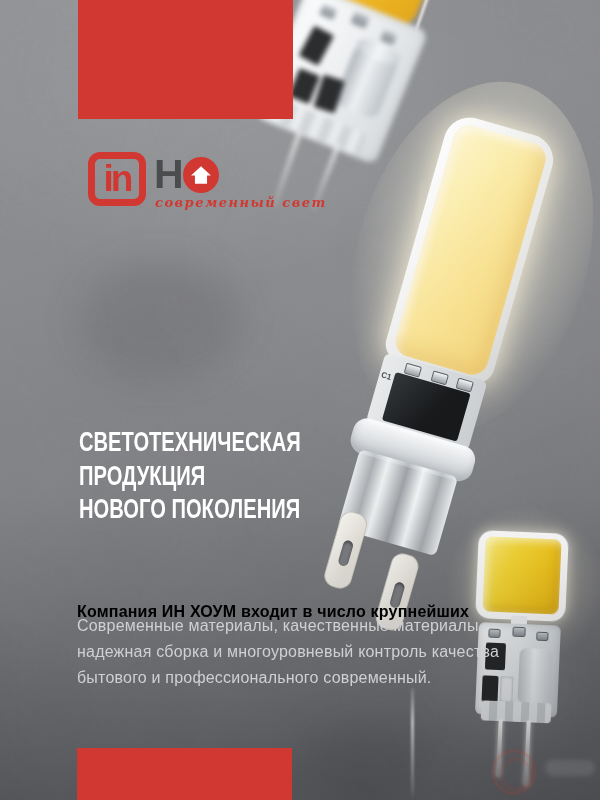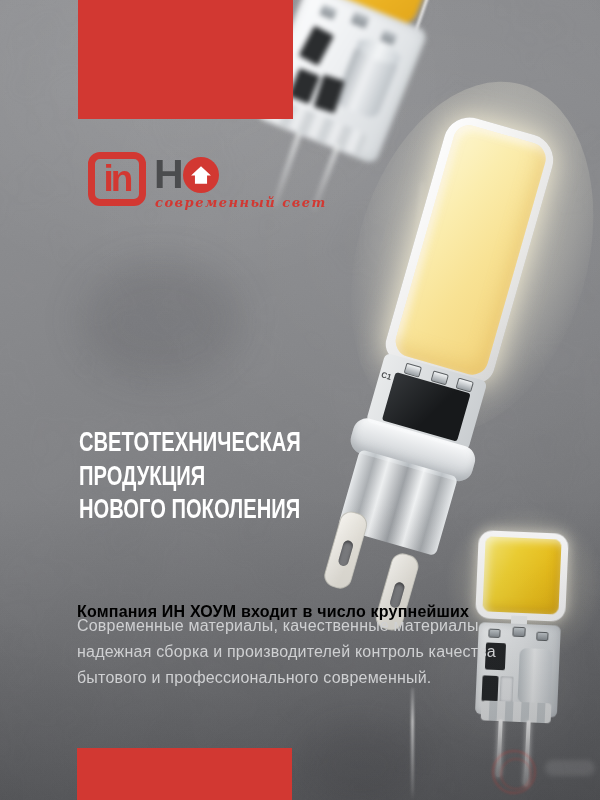--- a/index.html
+++ b/index.html
@@ -276,20 +276,20 @@
     <span class="hl">ПРОДУКЦИЯ</span>
     <span class="hl">НОВОГО ПОКОЛЕНИЯ</span>
   </div>
 
   <div class="para lead">
     <div>Компания ИН ХОУМ входит в число крупнейших</div>
   </div>
 
   <div class="para desc">
     <div>Современные материалы, качественные материалы,</div>
-    <div>надежная сборка и производителей контроль качества</div>
+    <div>надежная сборка и многоуровневый контроль качества</div>
     <div>бытового и профессионального современный.</div>
   </div>
 
   <div class="watermark"></div>
   <div class="wm-smear"></div>
 
 </div>
 
 </body></html>

